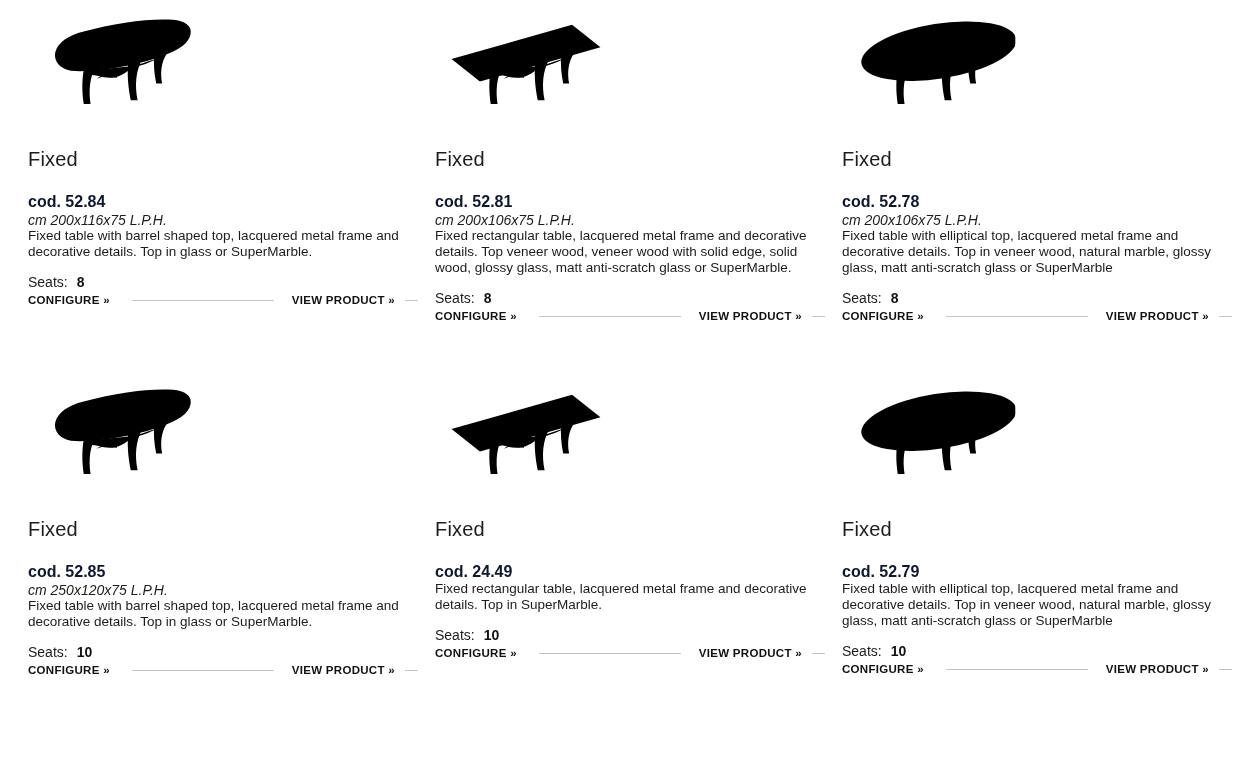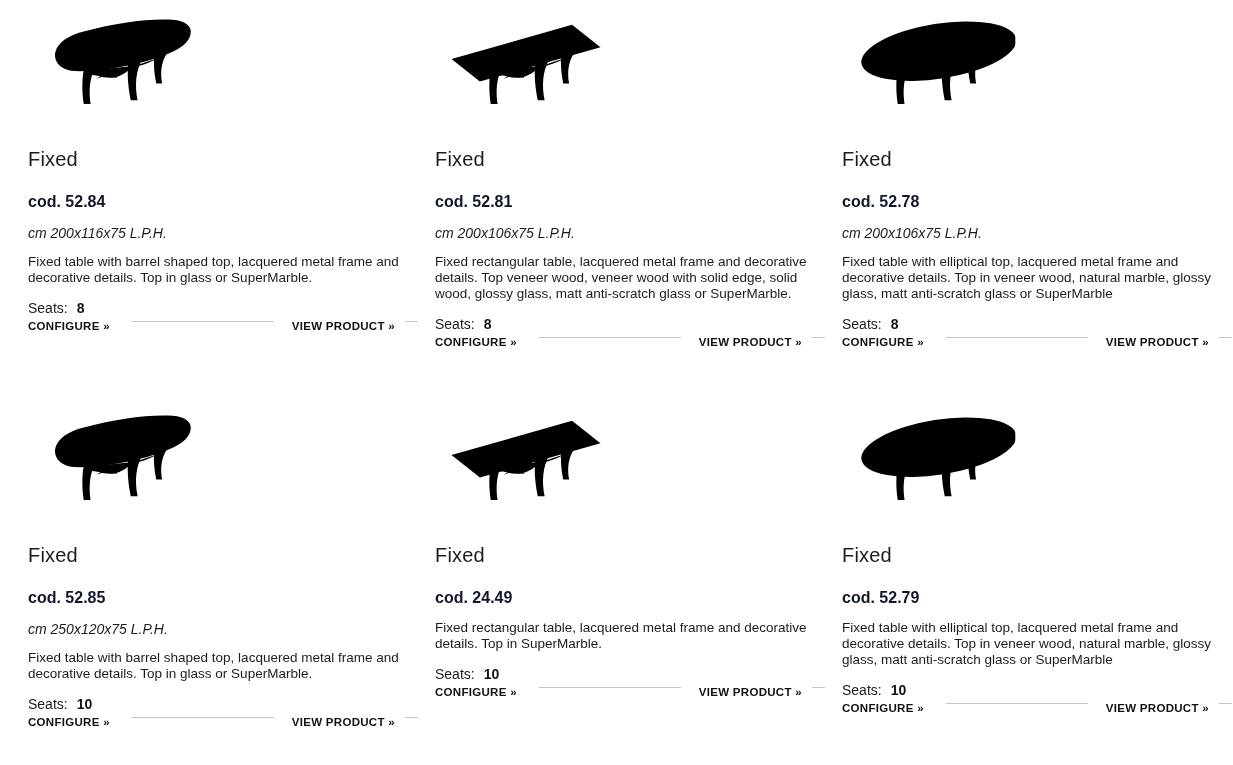--- a/index.html
+++ b/index.html
@@ -17,28 +17,28 @@
     padding: 12px 15px 10px 28px;
   }
   .card { width: 390px; }
   .img-wrap { height: 135px; padding-left: 6px; }
   .table-svg { width: 168px; height: 98px; display: block; color: #070707; }
   .title {
     font-size: 20px; font-weight: 400; letter-spacing: 0.2px; color: #1c1c1c;
     line-height: 24px;
   }
   .code { margin-top: 22px; font-size: 16px; font-weight: 700; color: #0f172a; }
-  .dims { margin-top: 14px; font-size: 14px; font-style: italic; color: #1c1c1c; }
+  .dims { margin-top: 1px; font-size: 14px; font-style: italic; color: #1c1c1c; }
   .desc {
-    margin-top: 13px; font-size: 13.5px; line-height: 16px;
+    font-size: 13.5px; line-height: 16px;
     max-width: 374px; color: #1c1c1c;
   }
   .seats { margin-top: 14px; font-size: 14px; color: #1c1c1c; }
   .seats b { margin-left: 9px; font-weight: 700; color: #111; }
-  .links { margin-top: 4px; display: flex; align-items: flex-start; }
+  .links { margin-top: 4px; display: flex; align-items: center; }
   .lnk {
     font-size: 11.5px; font-weight: 700; letter-spacing: 0.3px;
     color: #111; text-decoration: none; white-space: nowrap; cursor: pointer;
   }
   .rule { flex: 1; height: 1px; background: #c6c6c6; margin: 1px 18px 0 22px; }
   .rule-end { width: 13px; height: 1px; background: #c6c6c6; margin: 1px 0 0 10px; }
 </style>
 </head>
 <body>
 

